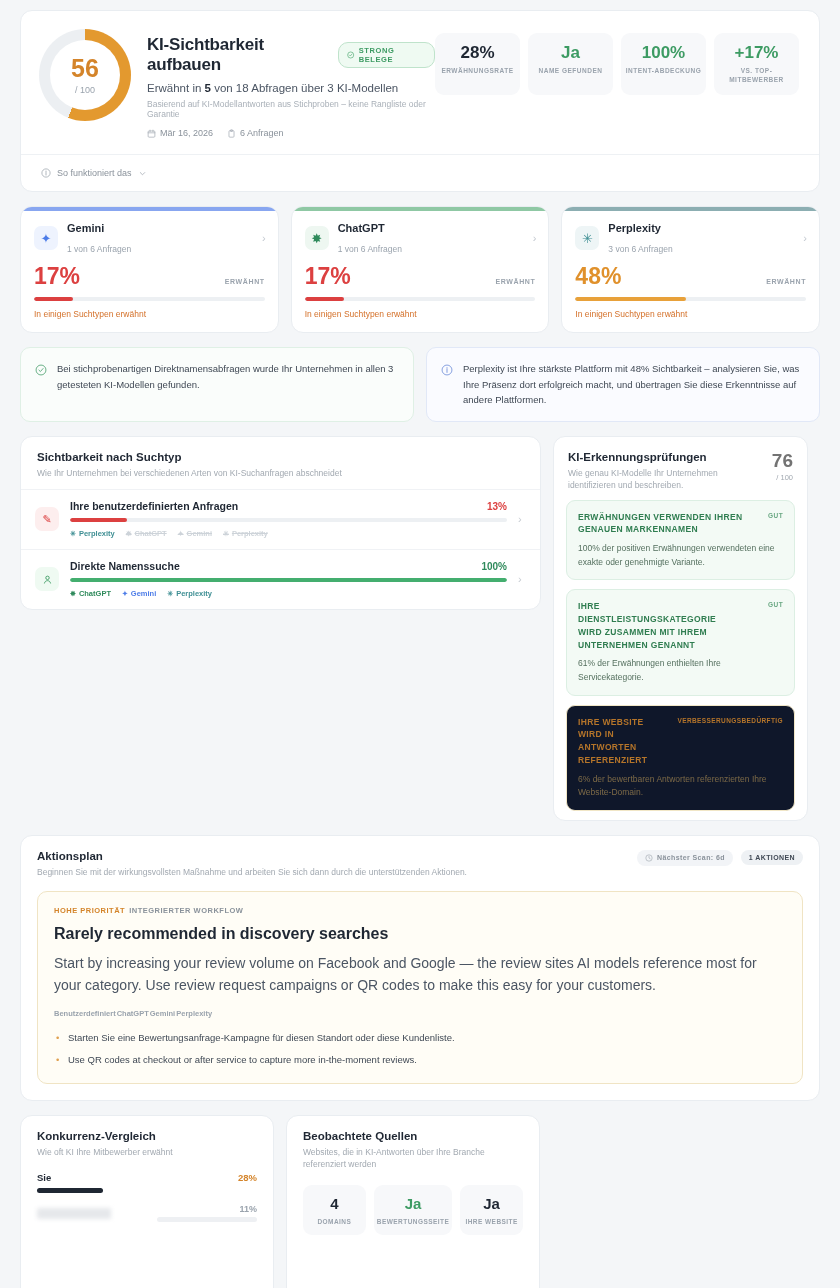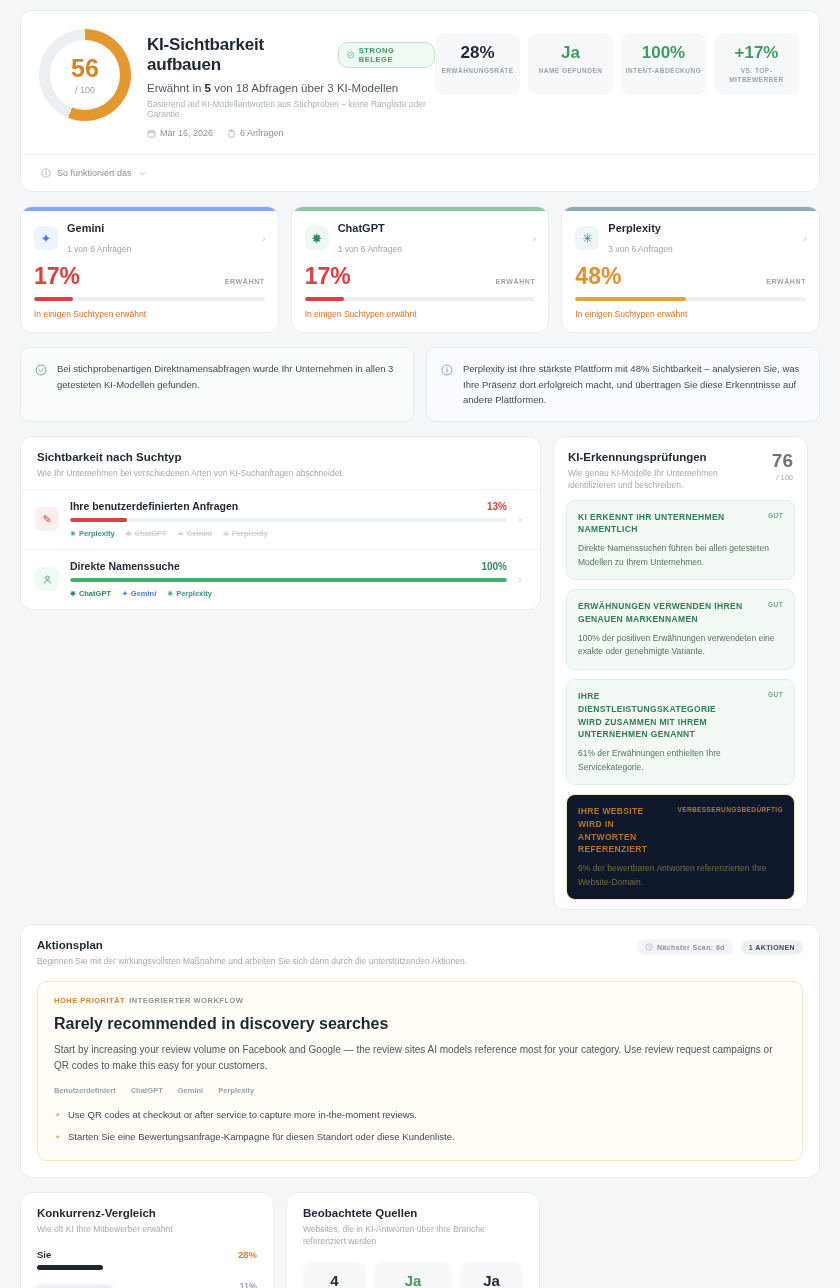--- a/index.html
+++ b/index.html
@@ -125,22 +125,22 @@
   .pill { font-size: 7px; font-weight: 700; letter-spacing: .4px; color: #8a929b;
           background: #f2f4f7; border-radius: 9px; padding: 4px 8px; display: inline-flex;
           align-items: center; gap: 4px; }
   .pill.solid { background: #eef1f4; color: #3f4854; }
   .action { border: 1px solid #f0e4c4; background: #fffdf6; border-radius: 10px;
             padding: 14px 16px 16px; margin-top: 13px; }
   .act-tags { display: flex; gap: 4px; }
   .act-tag-hi { font-size: 7.5px; font-weight: 700; letter-spacing: .5px; color: #d4842a; }
   .act-tag-wf { font-size: 7.5px; font-weight: 700; letter-spacing: .5px; color: #8a929b; }
   .act-title { font-size: 16px; font-weight: 700; margin-top: 10px; }
-  .act-body { font-size: 10px; line-height: 1.6; color: #4b5563; margin-top: 9px; }
-  .act-models { display: flex; gap: 15px; margin-top: 12px; }
+  .act-body { font-size: 14px; line-height: 1.6; color: #4b5563; margin-top: 9px; }
+  .act-models { display: flex; gap: 1px; margin-top: 12px; }
   .act-model { font-size: 7.5px; color: #9aa3ad; font-weight: 600; }
   .act-list { list-style: none; margin-top: 12px; }
   .act-list li { font-size: 9.5px; color: #3f4854; line-height: 1.6; padding-left: 14px;
                  position: relative; margin-top: 7px; }
   .act-list li::before { content: "•"; position: absolute; left: 2px; color: #e0a050; }
 
   
   .bottom { display: flex; gap: 12px; }
   .bcard { width: 254px; padding: 14px 16px 16px; min-height: 210px; }
   .comp-row { display: flex; justify-content: space-between; align-items: baseline; margin-top: 14px; }
@@ -413,27 +413,20 @@
         <div>
           <div class="sec-title">KI-Erkennungsprüfungen</div>
           <div class="sec-sub" style="max-width:175px">Wie genau KI-Modelle Ihr Unternehmen identifizieren und beschreiben.</div>
         </div>
         <div>
           <div class="score-big">76</div>
           <div class="score-den">/ 100</div>
         </div>
       </div>
 
-      <div class="check good">
-        <div class="check-top">
-          <div class="check-title">KI ERKENNT IHR UNTERNEHMEN NAMENTLICH</div>
-          <div class="check-tag">GUT</div>
-        </div>
-        <div class="check-desc">Direkte Namenssuchen führen bei allen getesteten Modellen zu Ihrem Unternehmen.</div>
-      </div>
 
       <div class="check good">
         <div class="check-top">
           <div class="check-title">ERWÄHNUNGEN VERWENDEN IHREN GENAUEN MARKENNAMEN</div>
           <div class="check-tag">GUT</div>
         </div>
         <div class="check-desc">100% der positiven Erwähnungen verwendeten eine exakte oder genehmigte Variante.</div>
       </div>
 
       <div class="check good">
@@ -479,22 +472,22 @@
       </div>
       <div class="act-title">Rarely recommended in discovery searches</div>
       <div class="act-body">Start by increasing your review volume on Facebook and Google — the review sites AI models reference most for your category. Use review request campaigns or QR codes to make this easy for your customers.</div>
       <div class="act-models">
         <span class="act-model">Benutzerdefiniert</span>
         <span class="act-model">ChatGPT</span>
         <span class="act-model">Gemini</span>
         <span class="act-model">Perplexity</span>
       </div>
       <ul class="act-list">
+        <li>Starten Sie eine Bewertungsanfrage-Kampagne für diesen Standort oder diese Kundenliste.</li>
         <li>Use QR codes at checkout or after service to capture more in-the-moment reviews.</li>
-        <li>Starten Sie eine Bewertungsanfrage-Kampagne für diesen Standort oder diese Kundenliste.</li>
       </ul>
     </div>
   </div>
 
   <div class="bottom">
 
     <div class="card bcard">
       <div class="sec-title">Konkurrenz-Vergleich</div>
       <div class="sec-sub">Wie oft KI Ihre Mitbewerber erwähnt</div>
 

